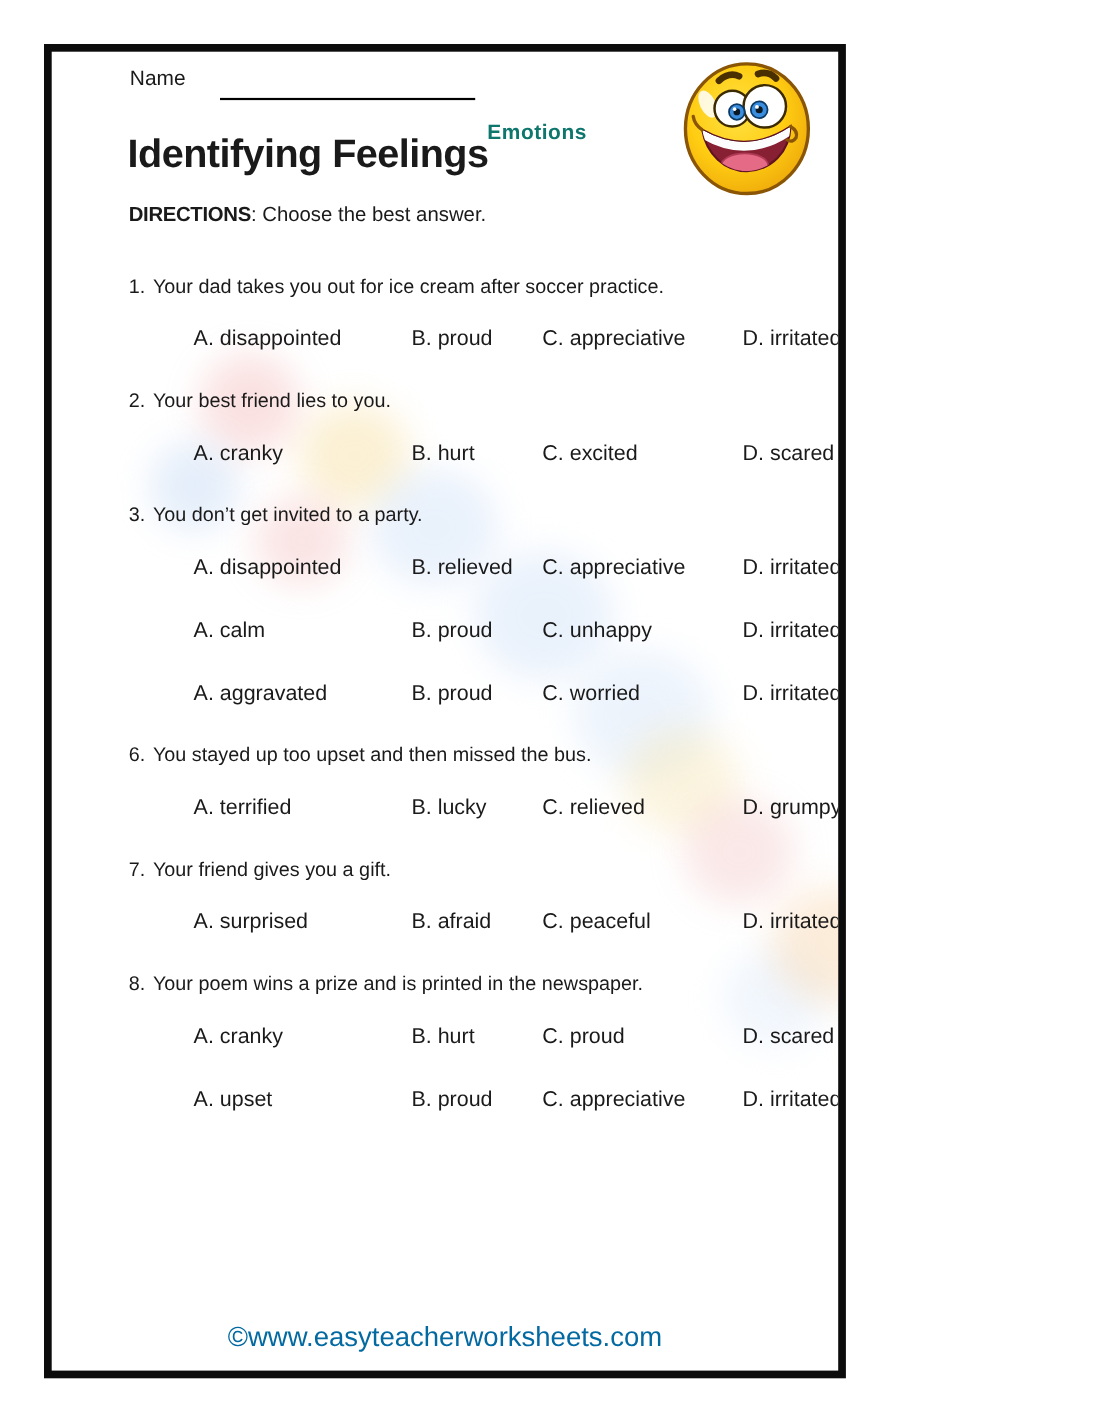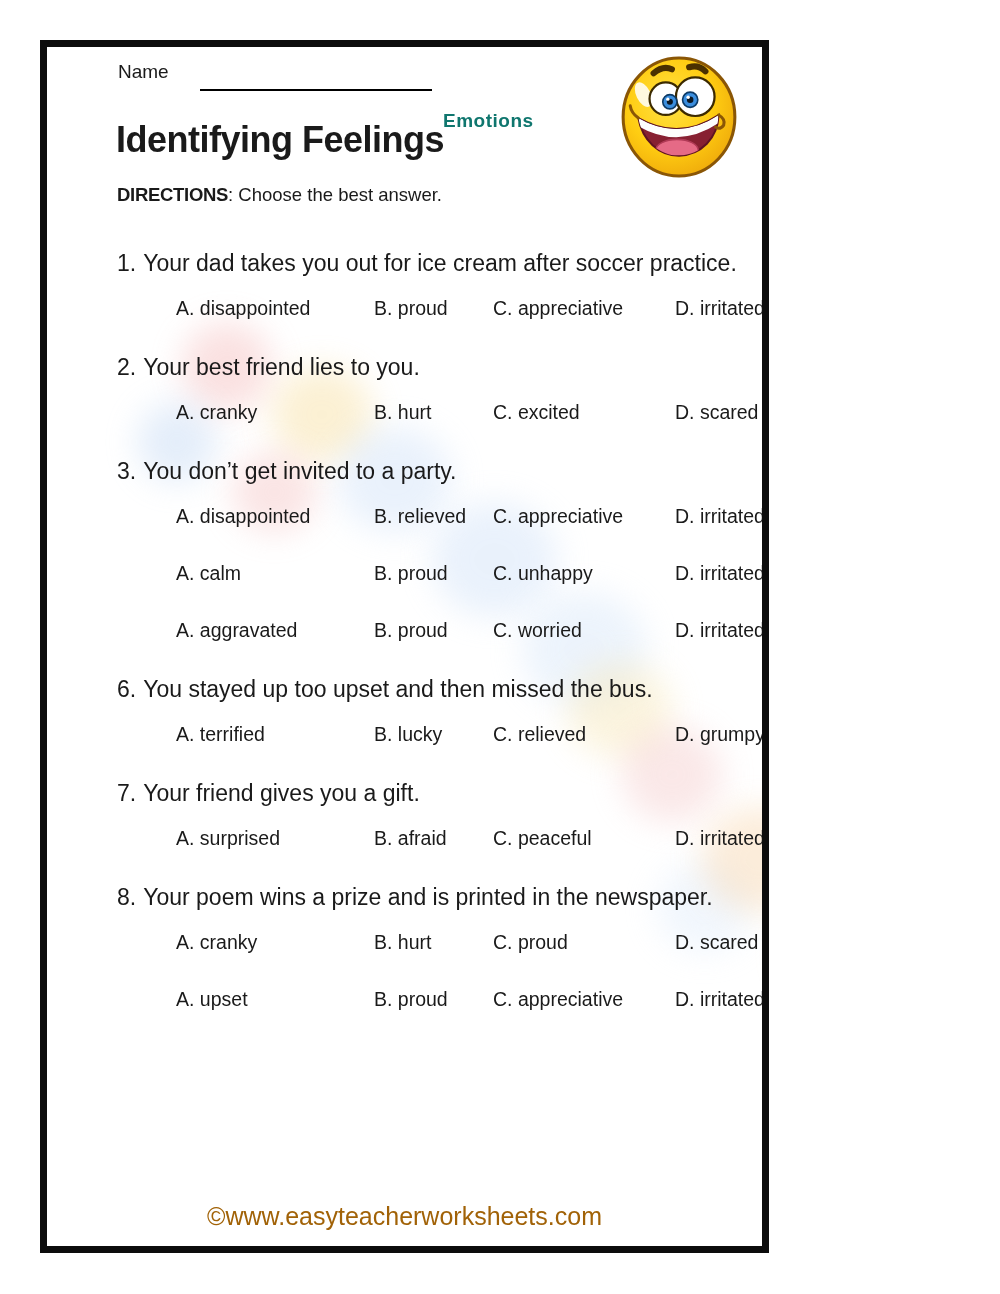--- a/index.html
+++ b/index.html
@@ -18,30 +18,30 @@
   
   .content{position:absolute;inset:0;z-index:2;}
   .name-label{position:absolute;left:71px;top:14px;font-size:19px;}
   .name-line{position:absolute;left:153px;top:24px;width:232px;height:18px;border-bottom:2px solid #000;}
   .category{position:absolute;left:396px;top:15px;font-size:19px;font-weight:bold;color:#0f766e;letter-spacing:.5px;margin-top:48px;}
   .smiley{position:absolute;left:571px;top:5px;width:122px;height:128px;}
   .title{position:absolute;left:69px;top:72px;font-size:36px;font-weight:800;letter-spacing:-.5px;text-align:right;}
   .directions{position:absolute;left:70px;top:137px;font-size:18.5px;}
   .directions b{letter-spacing:-.3px;}
   .questions{position:absolute;left:70px;top:203px;width:822px;}
-  .q-line{height:22px;margin-bottom:25px;font-size:23px;white-space:nowrap;}
+  .q-line{height:22px;margin-bottom:25px;font-size:18px;white-space:nowrap;}
   .q-num{margin-right:7px;}
   .opt-row{position:relative;height:24px;margin-bottom:33px;font-size:19.5px;}
   .opt{position:absolute;top:0;white-space:nowrap;}
   .opt-a{left:59px;text-align:right;}
   .opt-b{left:257px;}
   .opt-c{left:376px;text-align:center;}
   .opt-d{left:558px;}
   .footer{position:absolute;left:0;top:1155px;width:100%;text-align:center;}
-  .footer a{font-size:25px;color:#a16207;text-decoration:none;}
+  .footer a{font-size:25px;color:#0369a1;text-decoration:none;}
 </style>
 </head>
 <body>
 
 <div class="sheet">
   <div class="frame">
 
     <div class="watermark">
       <span class="blob" style="left:135px;top:275px;width:90px;height:90px;background:#f3b1b1;"></span>
       <span class="blob" style="left:225px;top:320px;width:100px;height:95px;background:#f6d98e;"></span>

